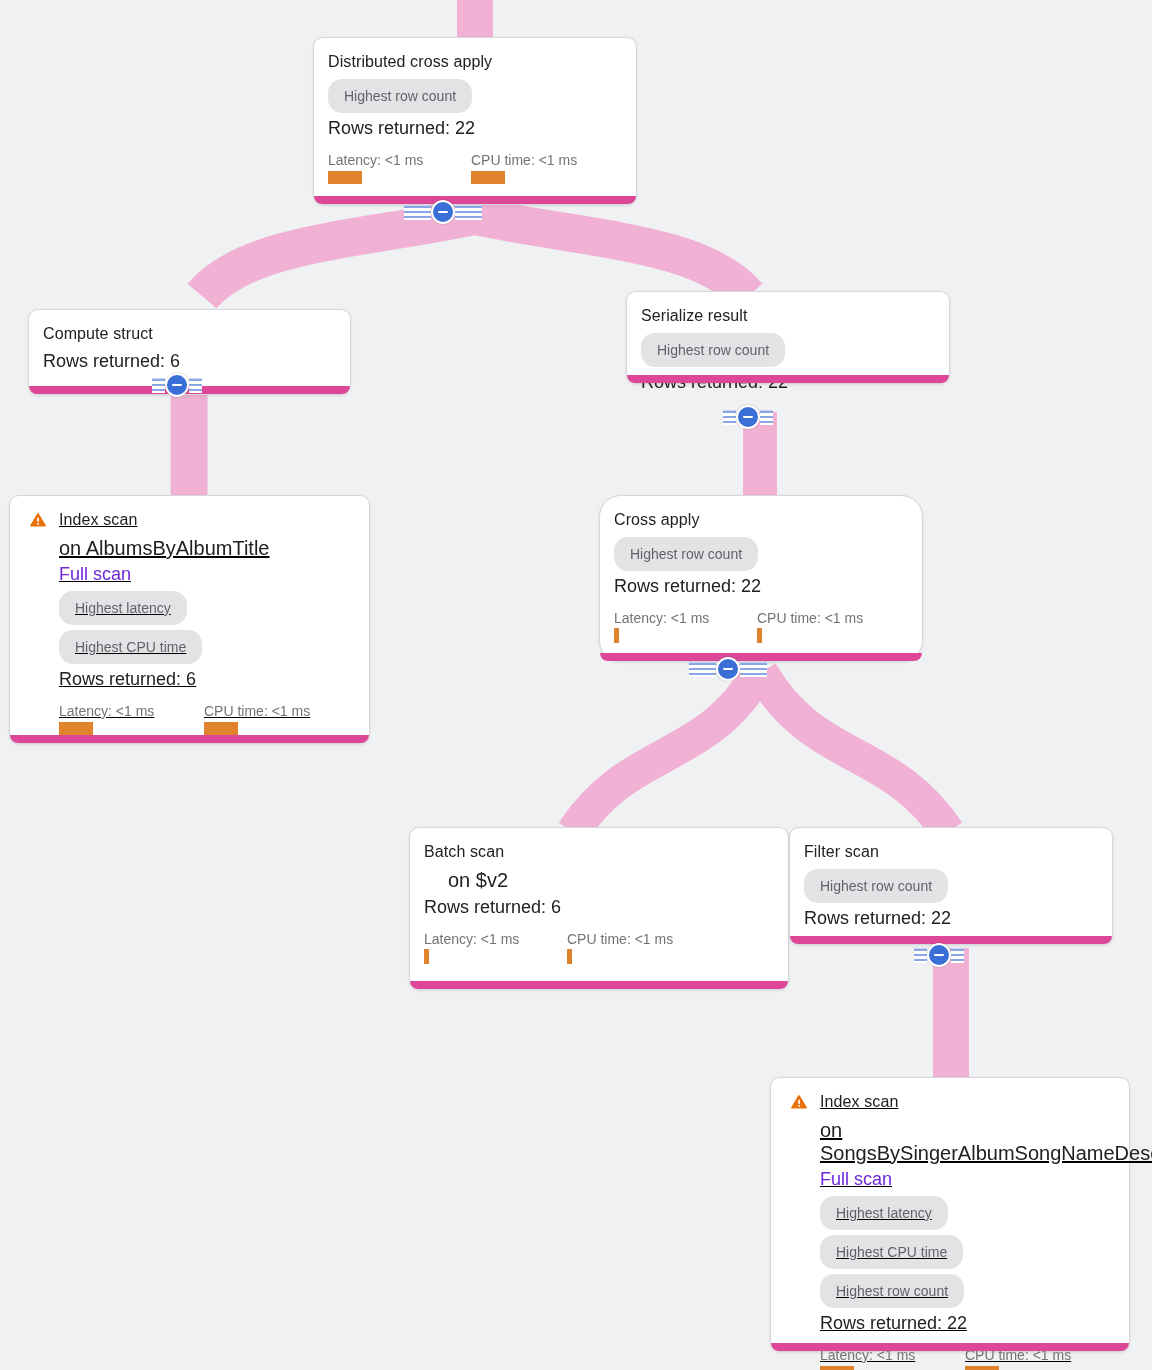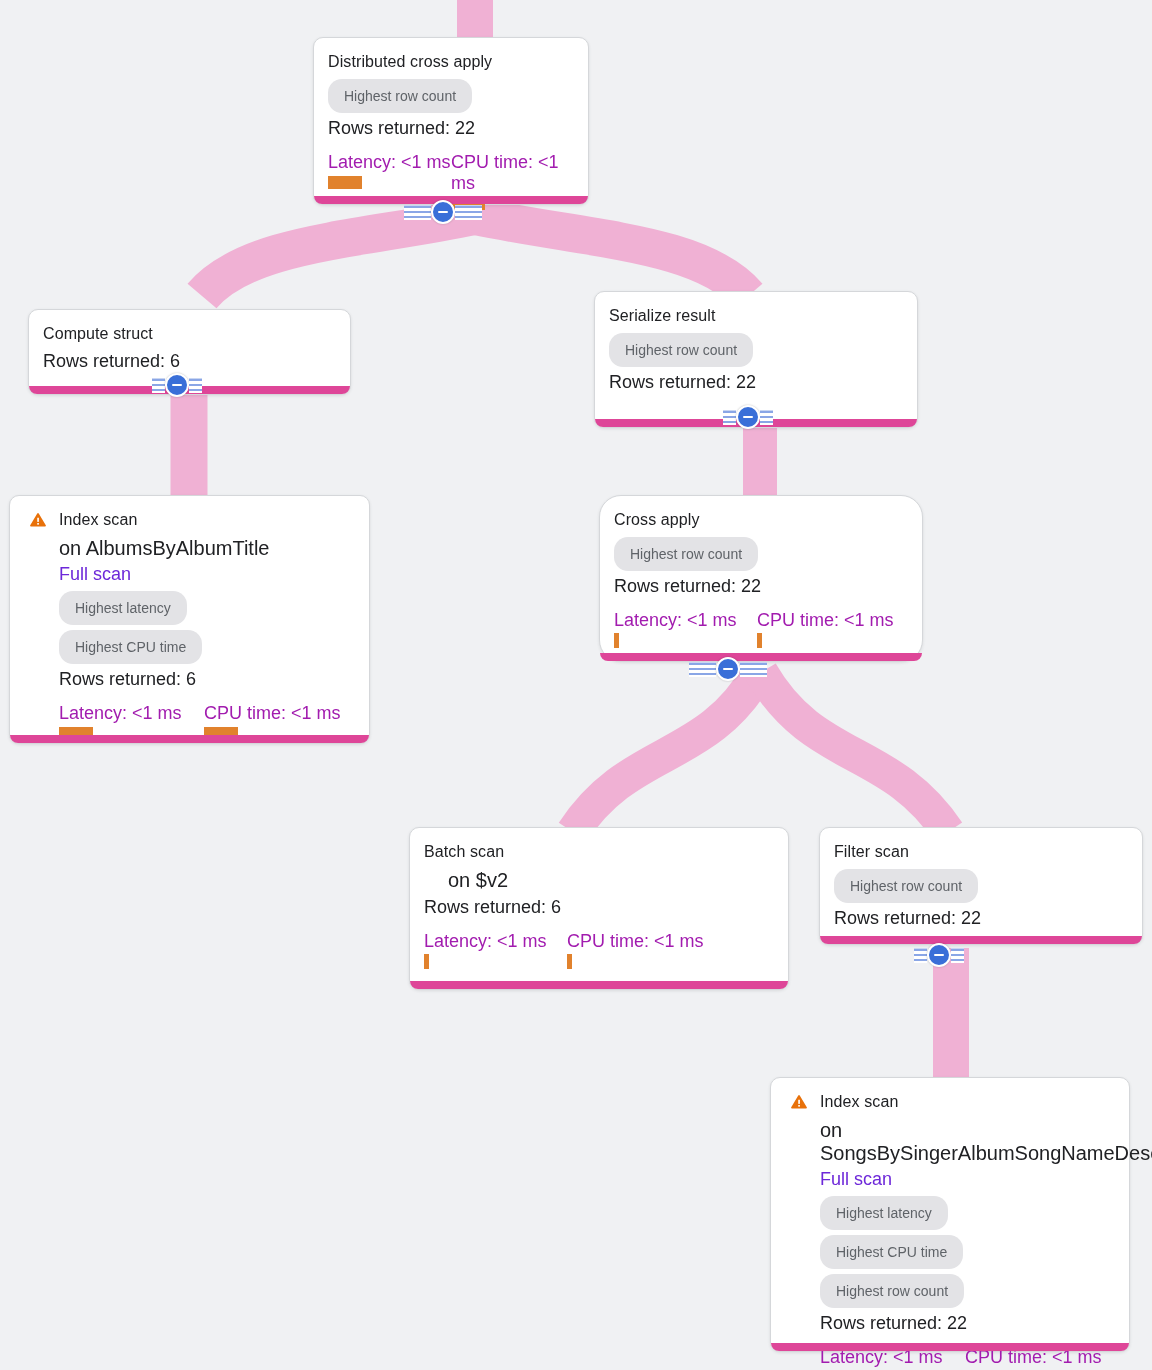--- a/index.html
+++ b/index.html
@@ -3,33 +3,33 @@
 <meta charset="utf-8">
 <style>
   html,body{margin:0;padding:0;background:#f0f1f3;font-family:"Liberation Sans",sans-serif;}
   #canvas{position:relative;width:1152px;height:1370px;background:#f0f1f3;overflow:hidden;}
   #ribbons{position:absolute;left:0;top:0;z-index:1;}
   .node{position:absolute;z-index:2;background:#ffffff;border:1px solid #d5d7da;border-radius:10px;
         box-shadow:0 1px 3px rgba(60,64,67,.12);box-sizing:border-box;}
   .node-bar{position:absolute;left:0;right:0;bottom:0;height:8px;background:#de4698;
             border-radius:0 0 9px 9px;}
   .content{padding:15px 14px 0 14px;}
-  .content.warn-indent{padding-left:49px;}
+  .content.warn-indent{padding-left:49px;text-decoration:underline;}
   .warn-badge{position:absolute;left:19px;top:15px;width:18px;height:18px;}
   .title{font-size:16px;font-weight:500;color:#202124;letter-spacing:.1px;margin:0 0 8px 0;}
   .sub{font-size:20px;color:#202124;margin:1px 0 0 0;}
   .muted{font-size:18px;color:#6d28d9;margin:4px 0 0 0;}
   .badges{margin:6px 0 0 0;}
   .badge{display:table;font-size:14px;color:#5f6368;background:#e3e3e6;border-radius:14px;
          padding:8px 16px;line-height:18px;margin:0 0 5px 0;}
   .rows{font-size:18px;color:#202124;margin:5px 0 0 0;}
   .metrics{display:flex;margin:13px 0 0 0;}
   .metric{width:143px;}
   .warn-indent .metric{width:145px;}
-  .metric-label{font-size:18px;color:#a21caf;}
+  .metric-label{font-size:14px;color:#737373;}
   .bar{background:#e1822d;margin-top:3px;}
   .bar.wide{width:34px;height:13px;}
   .bar.narrow{width:5px;height:15px;margin-top:2px;}
   .collapse{position:absolute;z-index:3;display:flex;align-items:center;}
   .stripe{height:14px;background:repeating-linear-gradient(to bottom,#8aa6e6 0 2px,#ffffff 2px 5px);
           border-top:1px solid #c9d6f2;}
   .stripe.w{width:27px;} .stripe.n{width:13px;}
   .circle{width:20px;height:20px;border-radius:50%;background:#3a6fd8;border:2px solid #ffffff;
           box-shadow:0 0 2px rgba(0,0,0,.25);display:flex;align-items:center;justify-content:center;flex:0 0 auto;}
   .minus{width:10px;height:2.5px;background:#ffffff;border-radius:1px;}
@@ -45,21 +45,21 @@
       <path d="M475,216 C360,240 248,242 202,296" stroke-width="38"></path>
       <path d="M475,216 C590,240 702,242 748,296" stroke-width="38"></path>
       <path d="M189,380 L189,500" stroke-width="37"></path>
       <path d="M760,412 L760,500" stroke-width="34"></path>
       <path d="M759,672 C706,764 630,745 573,832" stroke-width="34"></path>
       <path d="M761,672 C814,764 890,745 948,832" stroke-width="34"></path>
       <path d="M951,948 L951,1082" stroke-width="36"></path>
     </g>
   </svg>
 
-  <div class="node" style="left:313px;top:37px;width:276px;height:168px;">
+  <div class="node" style="left:313px;top:37px;width:324px;height:168px;">
     <div class="content">
       <div class="title">Distributed cross apply</div>
       <div class="badges">
         <span class="badge">Highest row count</span>
       </div>
       <div class="rows">Rows returned: 22</div>
       <div class="metrics">
         <div class="metric">
           <div class="metric-label">Latency: &lt;1 ms</div>
           <div class="bar wide"></div>
@@ -74,21 +74,21 @@
   </div>
 
   <div class="node" style="left:28px;top:291px;width:323px;height:86px;margin-top:18px;">
     <div class="content">
       <div class="title">Compute struct</div>
       <div class="rows" style="margin-top:0;">Rows returned: 6</div>
     </div>
     <div class="node-bar"></div>
   </div>
 
-  <div class="node" style="left:594px;top:291px;width:324px;height:137px;">
+  <div class="node" style="left:626px;top:291px;width:324px;height:93px;">
     <div class="content">
       <div class="title">Serialize result</div>
       <div class="badges" style="margin-top:2px;">
         <span class="badge">Highest row count</span>
       </div>
       <div class="rows">Rows returned: 22</div>
     </div>
     <div class="node-bar"></div>
   </div>
 
@@ -156,21 +156,21 @@
         </div>
         <div class="metric">
           <div class="metric-label">CPU time: &lt;1 ms</div>
           <div class="bar narrow"></div>
         </div>
       </div>
     </div>
     <div class="node-bar"></div>
   </div>
 
-  <div class="node" style="left:819px;top:827px;width:324px;height:118px;">
+  <div class="node" style="left:789px;top:827px;width:324px;height:118px;">
     <div class="content">
       <div class="title">Filter scan</div>
       <div class="badges" style="margin-top:2px;">
         <span class="badge">Highest row count</span>
       </div>
       <div class="rows">Rows returned: 22</div>
     </div>
     <div class="node-bar"></div>
   </div>
 

